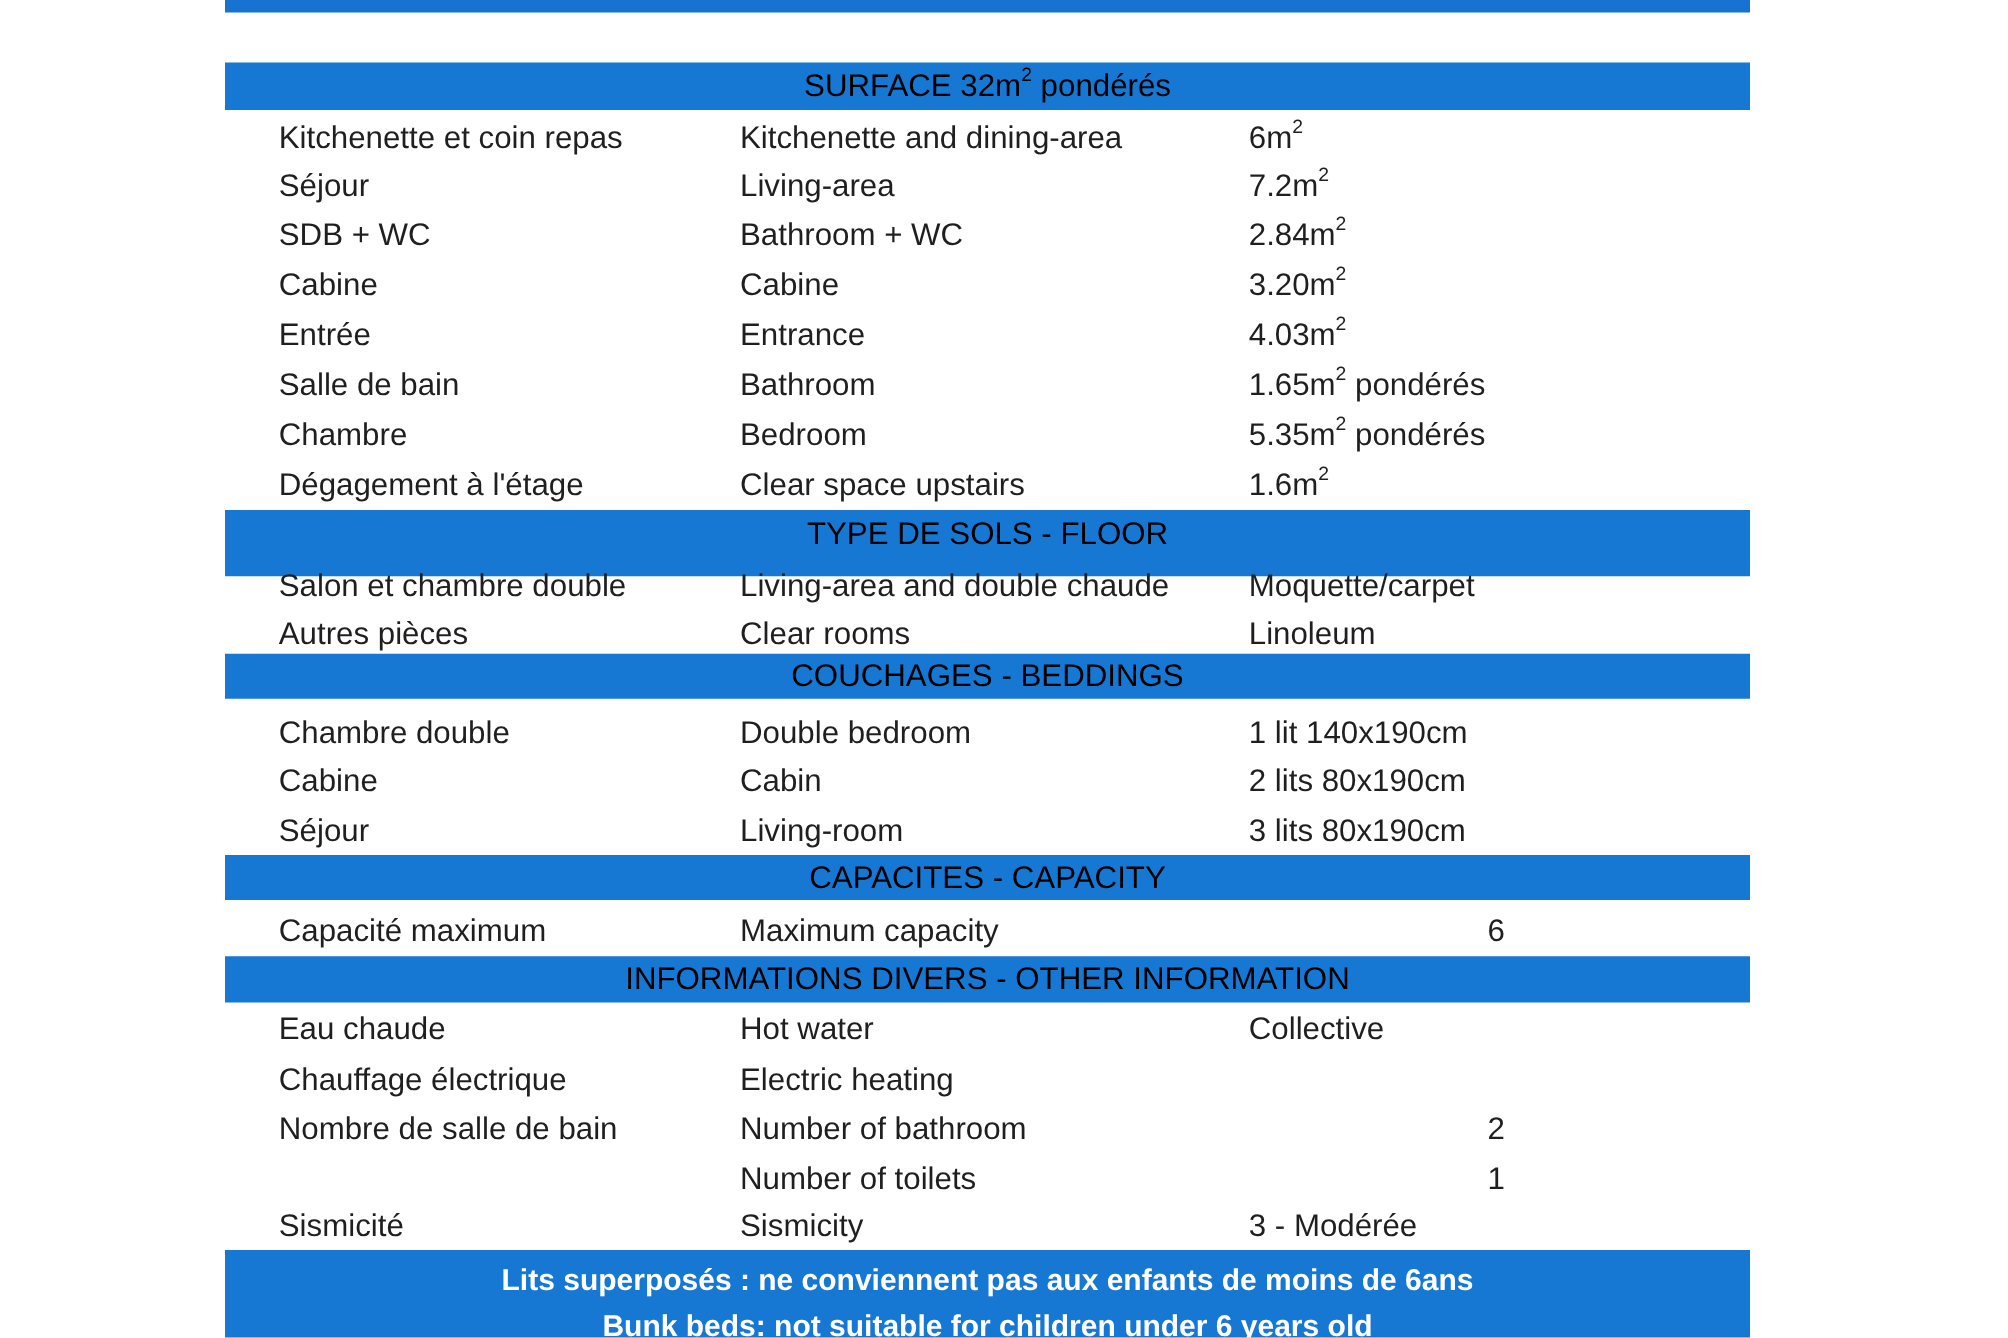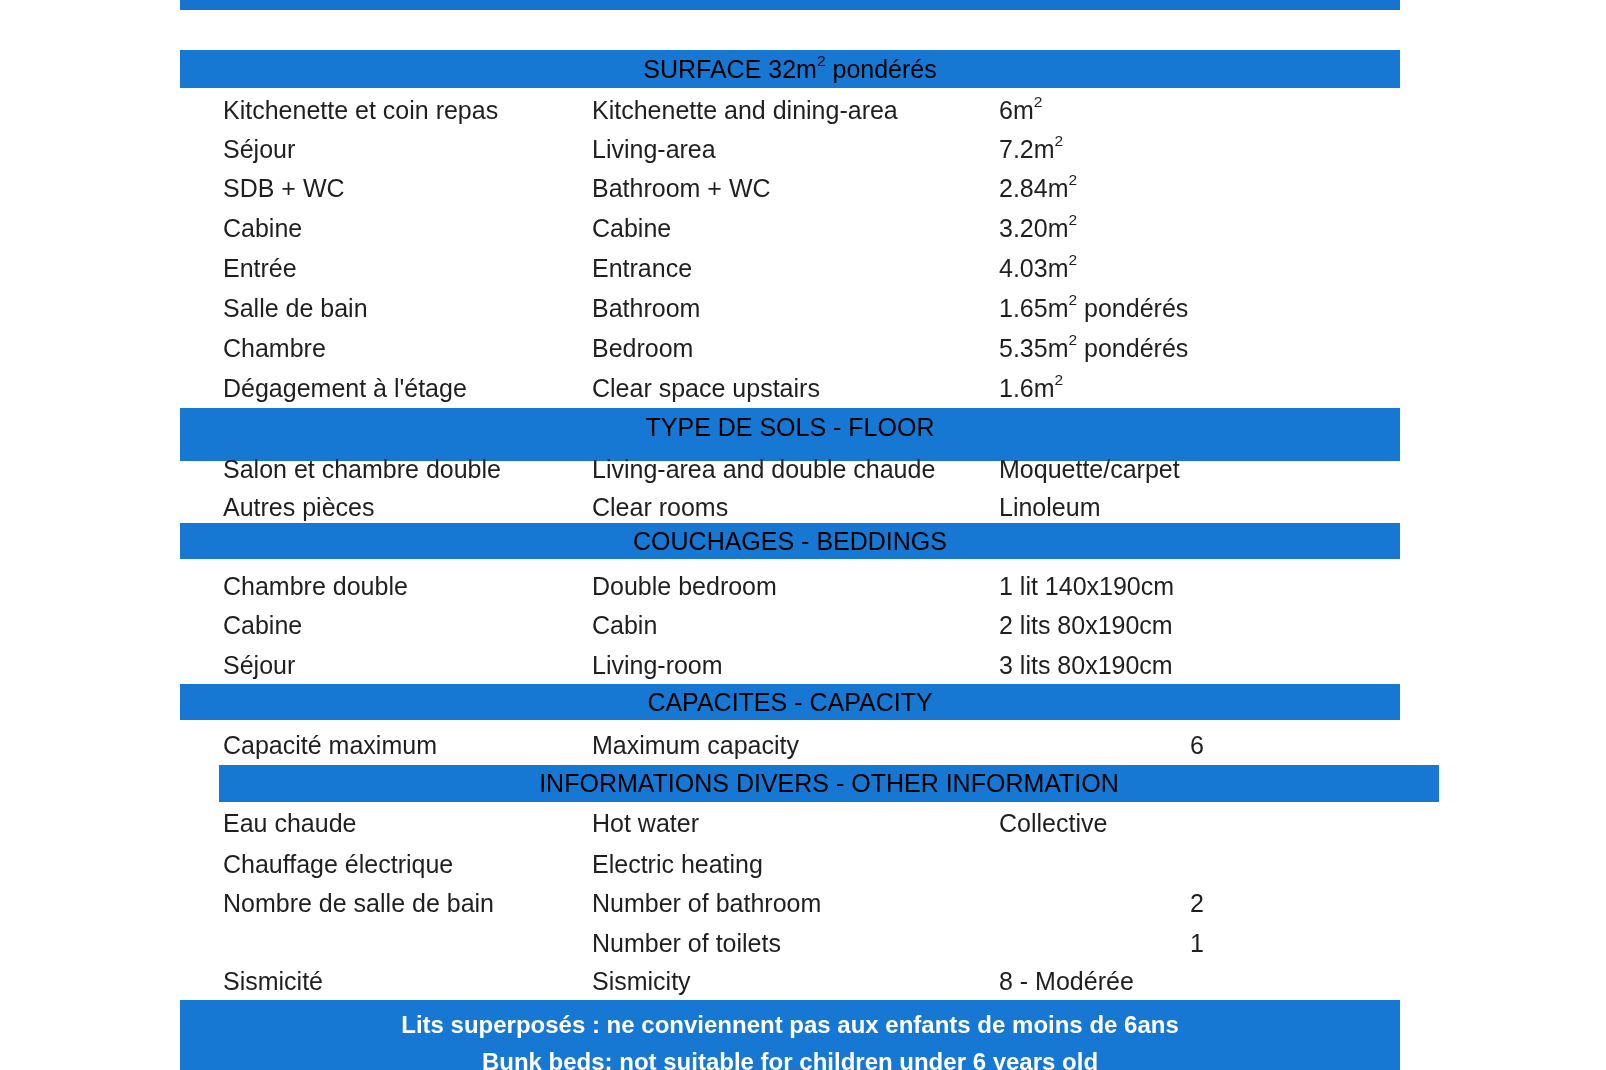--- a/index.html
+++ b/index.html
@@ -35,21 +35,21 @@
     background: #1778d3;
     color: #000000;
     font-weight: normal;
     font-size: 25px;
     text-align: center;
   }
   .bar-surface   { top: 50px;  height: 38px; line-height: 38px; }
   .bar-floors    { top: 408px; height: 53px; line-height: 39px; }
   .bar-beddings  { top: 523px; height: 36px; line-height: 36px; }
   .bar-capacity  { top: 684px; height: 36px; line-height: 36px; }
-  .bar-other     { top: 765px; height: 37px; line-height: 37px; margin-left: 39px; }
+  .bar-other     { top: 765px; height: 37px; line-height: 37px; }
   .row {
     position: absolute;
     left: 0;
     width: 100%;
     height: 40px;
     line-height: 40px;
     font-size: 25px;
   }
   .row span { position: absolute; white-space: nowrap; }
   .c1 { left: 2px; margin-left: 41px; }
@@ -192,21 +192,21 @@
     <span class="c2">Number of bathroom</span>
     <span class="c4">2</span>
   </div>
   <div class="row" style="top:923px">
     <span class="c2">Number of toilets</span>
     <span class="c4">1</span>
   </div>
   <div class="row" style="top:961px">
     <span class="c1">Sismicité</span>
     <span class="c2">Sismicity</span>
-    <span class="c3">8 - Modérée</span>
+    <span class="c3">3 - Modérée</span>
   </div>
 
   <div class="footer">
     <div class="fl">Lits superposés : ne conviennent pas aux enfants de moins de 6ans</div>
     <div class="fl">Bunk beds: not suitable for children under 6 years old</div>
   </div>
 
 </div>
 
 </body></html>

